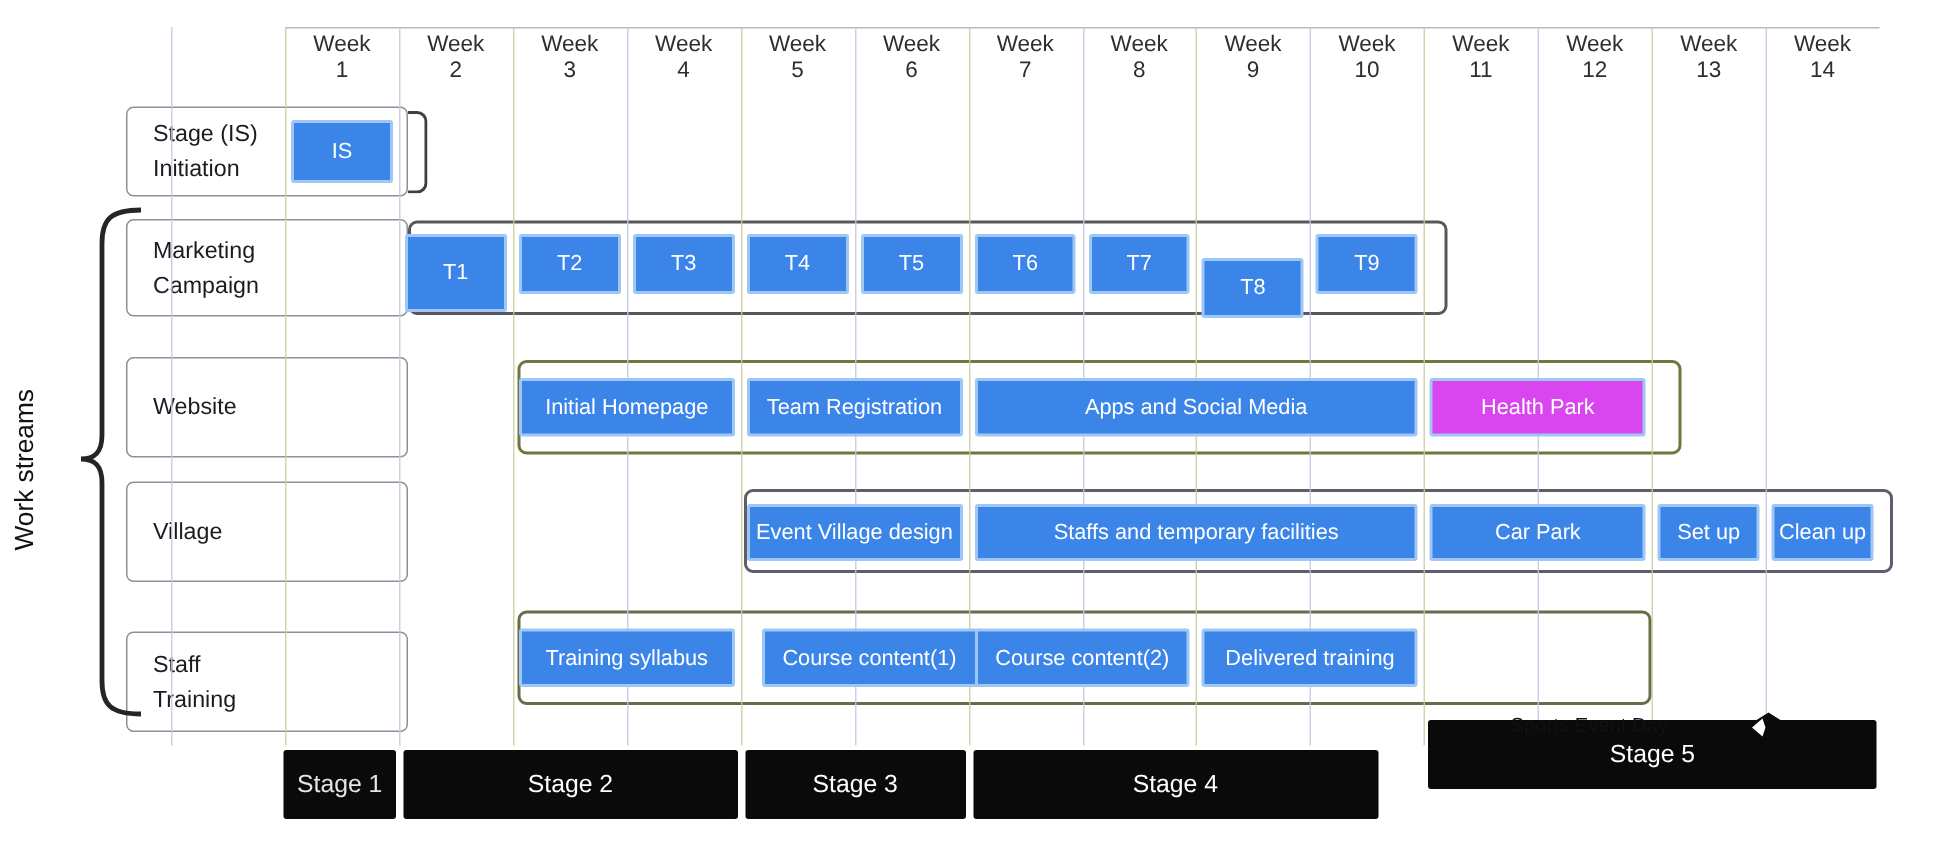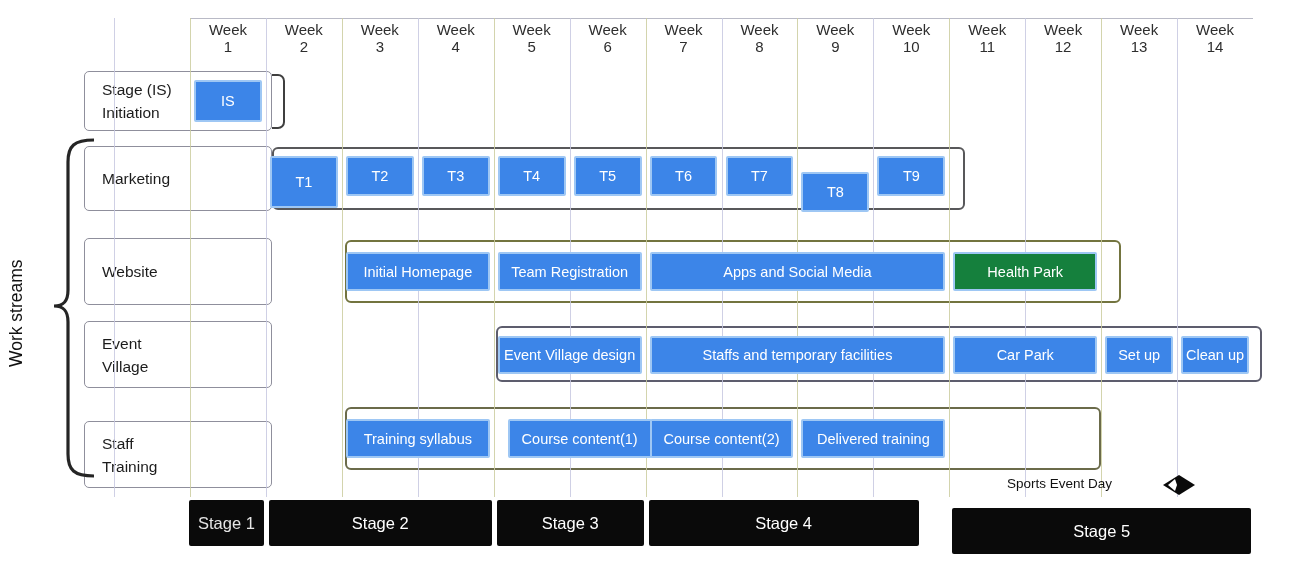--- a/index.html
+++ b/index.html
@@ -46,26 +46,26 @@
       <div class="container-box" style="left: 272px; top: 147px; width: 693px; height: 63px; border-color: rgb(88, 88, 90);"></div>
       <div class="container-box" style="left: 345px; top: 240px; width: 776px; height: 63px; border-color: rgb(115, 116, 63);"></div>
       <div class="container-box" style="left: 496px; top: 326px; width: 766px; height: 56px; border-color: rgb(93, 93, 109);"></div>
       <div class="container-box" style="left: 345px; top: 407px; width: 756px; height: 63px; border-color: rgb(107, 107, 74);"></div>
       <div class="label-box" style="left: 84px; top: 71px; width: 188px; height: 60px; border-color: rgb(143, 143, 156);">
         <div>Stage (IS)</div>
         <div>Initiation</div>
       </div>
       <div class="label-box" style="left: 84px; top: 146px; width: 188px; height: 65px; border-color: rgb(143, 143, 156);">
         <div>Marketing</div>
+        <div>Campaign</div>
       </div>
       <div class="label-box" style="left: 84px; top: 238px; width: 188px; height: 67px; border-color: rgb(143, 143, 156);">
         <div>Website</div>
       </div>
       <div class="label-box" style="left: 84px; top: 321px; width: 188px; height: 67px; border-color: rgb(143, 143, 156);">
-        <div>Event</div>
         <div>Village</div>
       </div>
       <div class="label-box" style="left: 84px; top: 421px; width: 188px; height: 67px; border-color: rgb(143, 143, 156);">
         <div>Staff</div>
         <div>Training</div>
       </div>
       <div class="bracket-end" style="left: 272px; top: 74px; width: 13px; height: 55px;"></div>
       <div class="gridline gl" style="left: 114.1px; height: 479px; background: rgb(199, 200, 224); opacity: 0.85;"></div>
       <div class="gridline gl" style="left: 190px; height: 479px; background: rgb(203, 205, 159); opacity: 0.85;"></div>
       <div class="gridline gl" style="left: 265.9px; height: 479px; background: rgb(199, 200, 224); opacity: 0.85;"></div>
@@ -143,29 +143,29 @@
       <div class="bar" style="left: 421.8px; top: 156px; width: 67.9px; height: 40px; background: rgb(60, 133, 232); border-color: rgb(158, 199, 244);">T3</div>
       <div class="bar" style="left: 497.7px; top: 156px; width: 67.9px; height: 40px; background: rgb(60, 133, 232); border-color: rgb(158, 199, 244);">T4</div>
       <div class="bar" style="left: 573.7px; top: 156px; width: 67.9px; height: 40px; background: rgb(60, 133, 232); border-color: rgb(158, 199, 244);">T5</div>
       <div class="bar" style="left: 649.6px; top: 156px; width: 67.9px; height: 40px; background: rgb(60, 133, 232); border-color: rgb(158, 199, 244);">T6</div>
       <div class="bar" style="left: 725.5px; top: 156px; width: 67.9px; height: 40px; background: rgb(60, 133, 232); border-color: rgb(158, 199, 244);">T7</div>
       <div class="bar" style="left: 801.4px; top: 172px; width: 67.9px; height: 40px; background: rgb(60, 133, 232); border-color: rgb(158, 199, 244);">T8</div>
       <div class="bar" style="left: 877.4px; top: 156px; width: 67.9px; height: 40px; background: rgb(60, 133, 232); border-color: rgb(158, 199, 244);">T9</div>
       <div class="bar" style="left: 345.9px; top: 252px; width: 143.9px; height: 39px; background: rgb(60, 133, 232); border-color: rgb(158, 199, 244);">Initial Homepage</div>
       <div class="bar" style="left: 497.7px; top: 252px; width: 143.9px; height: 39px; background: rgb(60, 133, 232); border-color: rgb(158, 199, 244);">Team Registration</div>
       <div class="bar" style="left: 649.6px; top: 252px; width: 295.7px; height: 39px; background: rgb(60, 133, 232); border-color: rgb(158, 199, 244);">Apps and Social Media</div>
-      <div class="bar" style="left: 953.3px; top: 252px; width: 143.9px; height: 39px; background: #15803d; border-color: rgb(158, 199, 244);">Health Park</div>
+      <div class="bar" style="left: 953.3px; top: 252px; width: 143.9px; height: 39px; background: #d946ef; border-color: rgb(158, 199, 244);">Health Park</div>
       <div class="bar" style="left: 497.7px; top: 336px; width: 143.9px; height: 38px; background: rgb(60, 133, 232); border-color: rgb(158, 199, 244);">Event Village design</div>
       <div class="bar" style="left: 649.6px; top: 336px; width: 295.7px; height: 38px; background: rgb(60, 133, 232); border-color: rgb(158, 199, 244);">Staffs and temporary facilities</div>
       <div class="bar" style="left: 953.3px; top: 336px; width: 143.9px; height: 38px; background: rgb(60, 133, 232); border-color: rgb(158, 199, 244);">Car Park</div>
       <div class="bar" style="left: 1105.2px; top: 336px; width: 67.9px; height: 38px; background: rgb(60, 133, 232); border-color: rgb(158, 199, 244);">Set up</div>
       <div class="bar" style="left: 1181.1px; top: 336px; width: 67.9px; height: 38px; background: rgb(60, 133, 232); border-color: rgb(158, 199, 244);">Clean up</div>
       <div class="bar" style="left: 345.9px; top: 419px; width: 143.9px; height: 39px; background: rgb(60, 133, 232); border-color: rgb(158, 199, 244);">Training syllabus</div>
       <div class="bar" style="left: 497.7px; top: 419px; width: 143.9px; height: 39px; background: rgb(60, 133, 232); border-color: rgb(158, 199, 244); margin-left: 10px;">Course content(1)</div>
       <div class="bar" style="left: 649.6px; top: 419px; width: 143.9px; height: 39px; background: rgb(60, 133, 232); border-color: rgb(158, 199, 244);">Course content(2)</div>
       <div class="bar" style="left: 801.4px; top: 419px; width: 143.9px; height: 39px; background: rgb(60, 133, 232); border-color: rgb(158, 199, 244);">Delivered training</div>
       <div class="stage-bar" style="left: 189px; top: 500px; width: 74.9px; height: 46px; background: rgb(10, 10, 10); color: #e5e5e5;">Stage 1</div>
       <div class="stage-bar" style="left: 268.9px; top: 500px; width: 222.8px; height: 46px; background: rgb(10, 10, 10); color: rgb(255, 255, 255);">Stage 2</div>
       <div class="stage-bar" style="left: 496.7px; top: 500px; width: 146.9px; height: 46px; background: rgb(10, 10, 10); color: rgb(255, 255, 255);">Stage 3</div>
       <div class="stage-bar" style="left: 648.6px; top: 500px; width: 270px; height: 46px; background: rgb(10, 10, 10); color: rgb(255, 255, 255);">Stage 4</div>
-      <div class="stage-bar" style="left: 952.3px; top: 508px; width: 298.7px; height: 46px; background: rgb(10, 10, 10); color: rgb(255, 255, 255);">Stage 5</div>
+      <div class="stage-bar" style="left: 952.3px; top: 480px; width: 298.7px; height: 46px; background: rgb(10, 10, 10); color: rgb(255, 255, 255);">Stage 5</div>
     </div>
 </div>
 
 </body></html>

